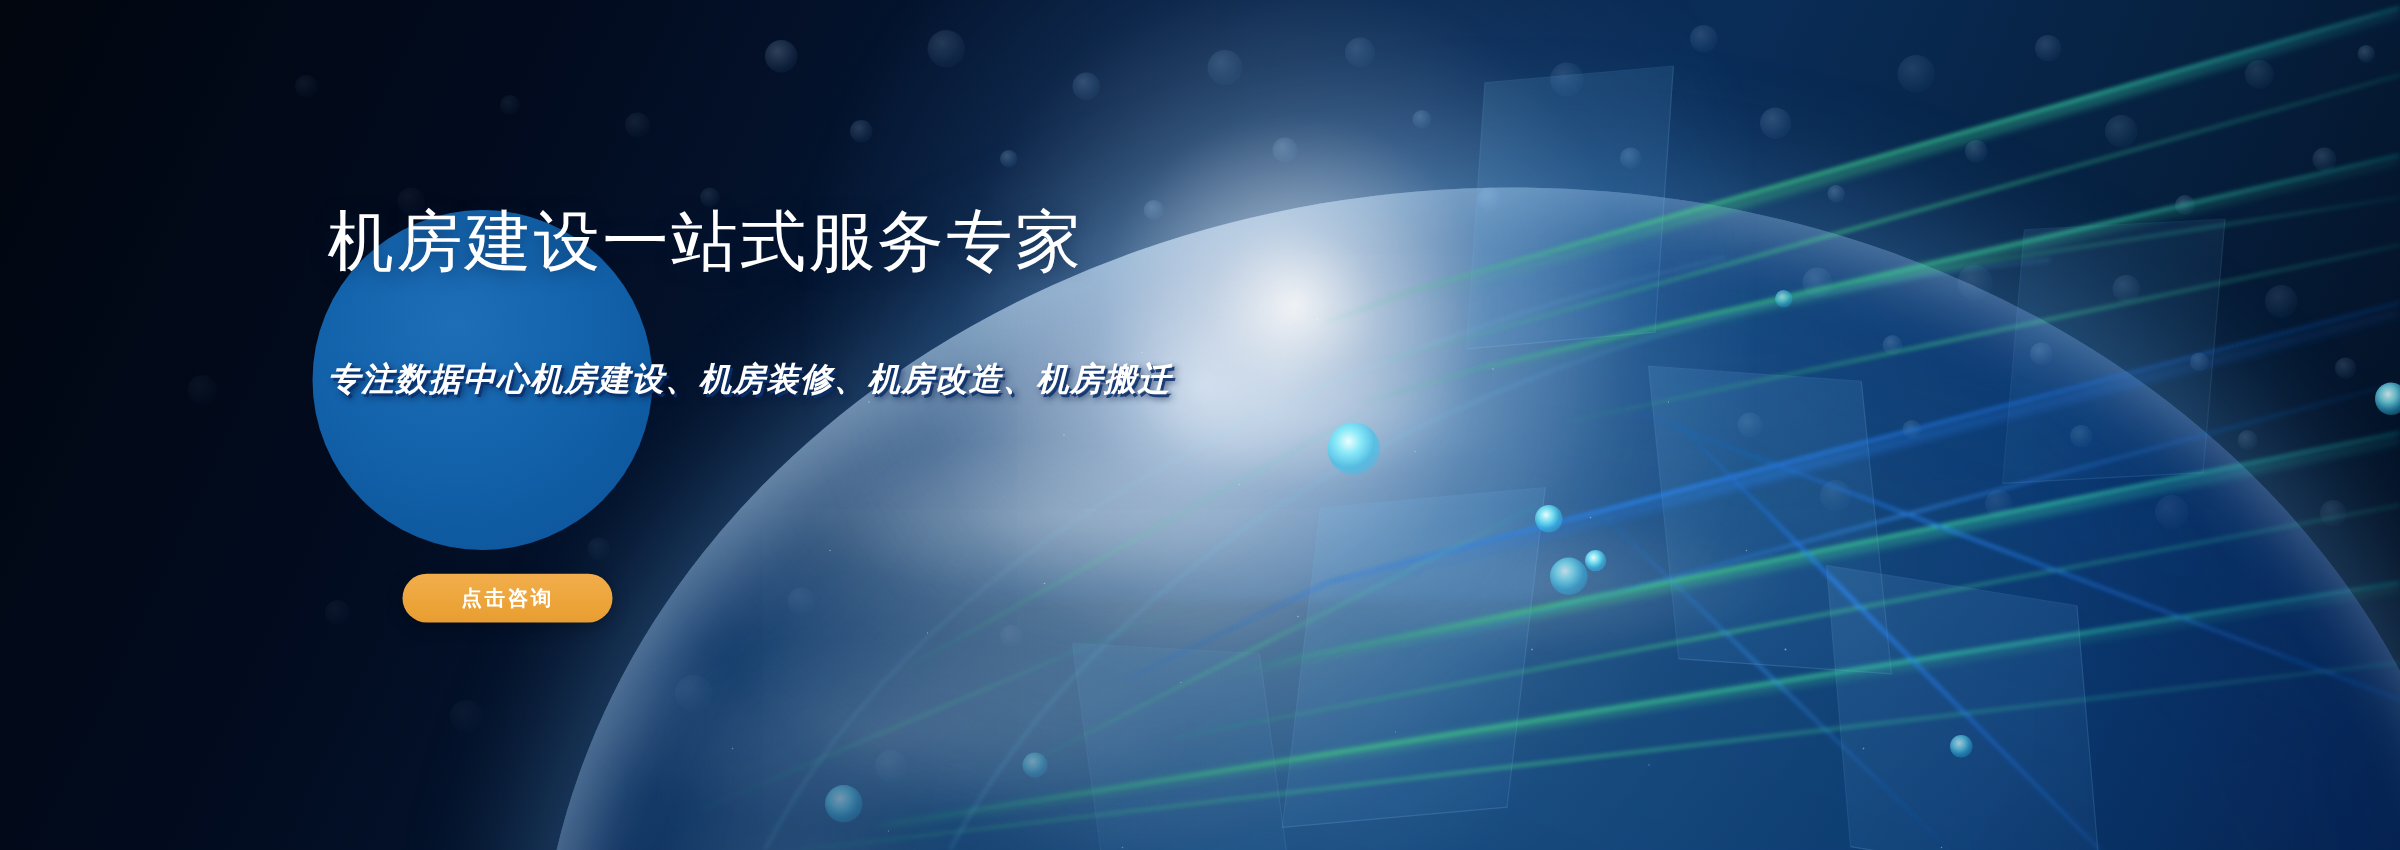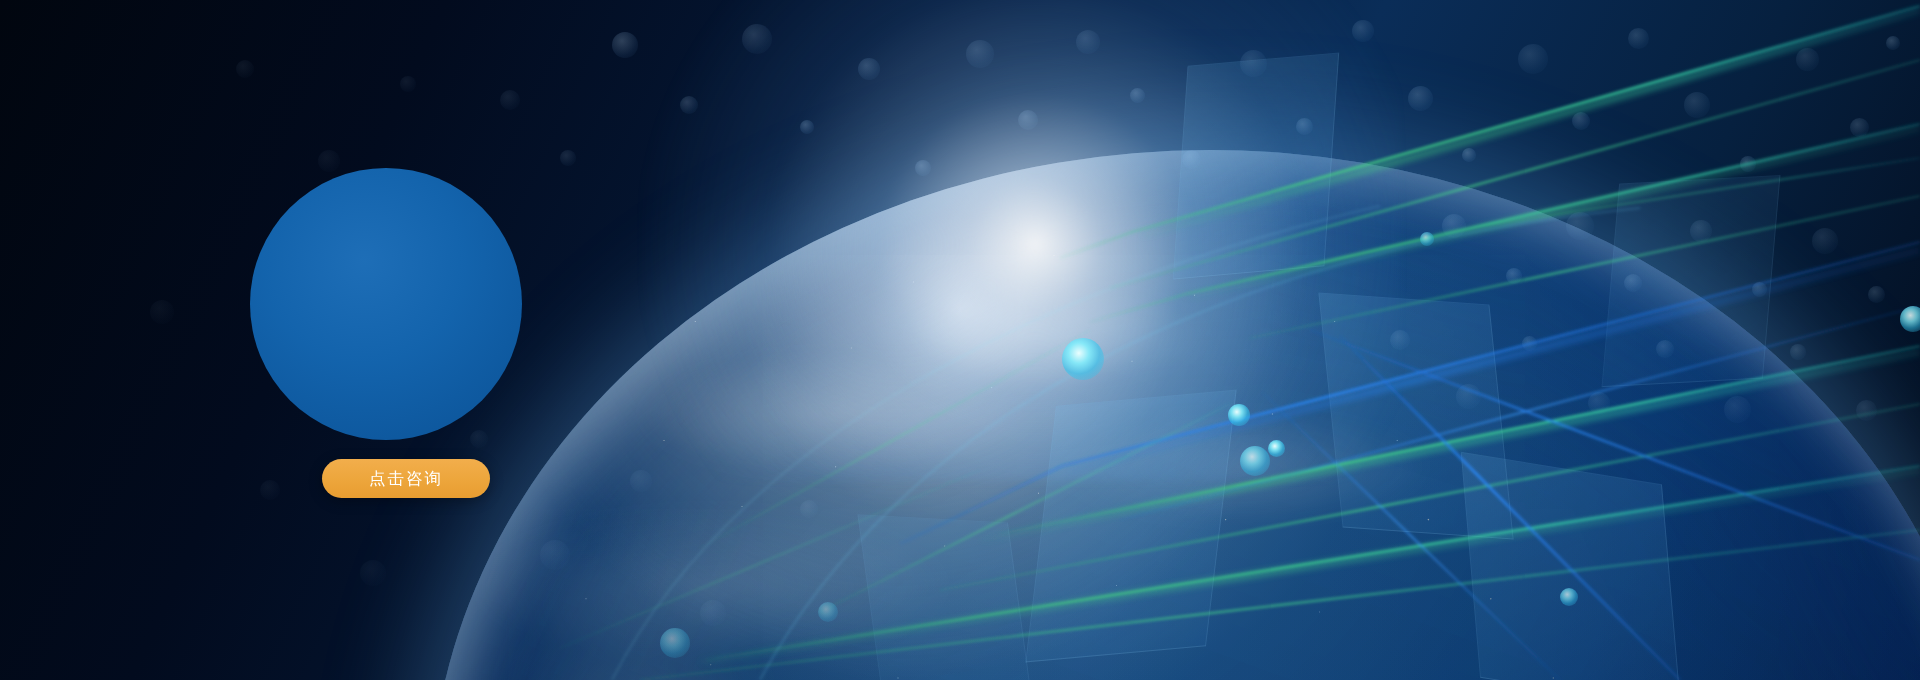--- a/index.html
+++ b/index.html
@@ -280,21 +280,21 @@
     left: 322px;
     top: 459px;
     width: 168px;
     height: 39px;
     border: none;
     border-radius: 21px;
     background: linear-gradient(180deg, #f2ae4c 0%, #eda63c 52%, #e89d31 100%);
     color: #ffffff;
     font-family: "Liberation Sans", "DejaVu Sans", sans-serif;
     font-size: 16.5px;
-    font-weight: 400;
+    font-weight: 700;
     letter-spacing: 2px;
     cursor: pointer;
     box-shadow: 0 3px 14px rgba(0,0,0,0.30);
   }
 </style>
 </head>
 <body>
 
 <div class="banner">
 
@@ -449,19 +449,21 @@
   <div class="node" style="left:1900px;top:306px;width:26px;height:26px;opacity:.85"></div>
   <div class="node" style="left:1560px;top:588px;width:18px;height:18px;opacity:.7"></div>
   <div class="node" style="left:660px;top:628px;width:30px;height:30px;opacity:.40"></div>
   <div class="node" style="left:818px;top:602px;width:20px;height:20px;opacity:.35"></div>
   <div class="node" style="left:1420px;top:232px;width:14px;height:14px;opacity:.6"></div>
 
   <div class="deco-circle"></div>
 
   <div class="content">
 
-
+    <div class="headline">机房建设一站式服务专家</div>
+
+    <div class="subhead">专注数据中心机房建设、机房装修、机房改造、机房搬迁</div>
 
 
     <button class="cta">点击咨询</button>
   </div>
 
 </div>
 
 </body></html>

